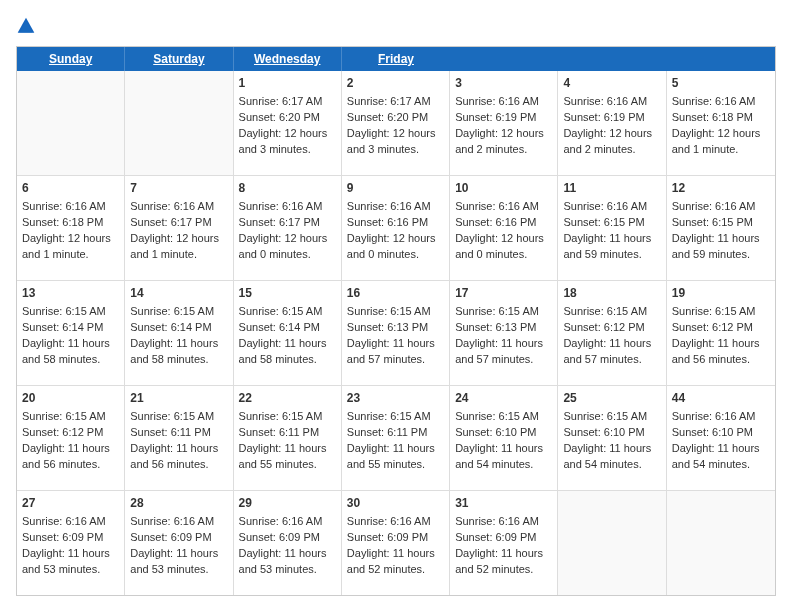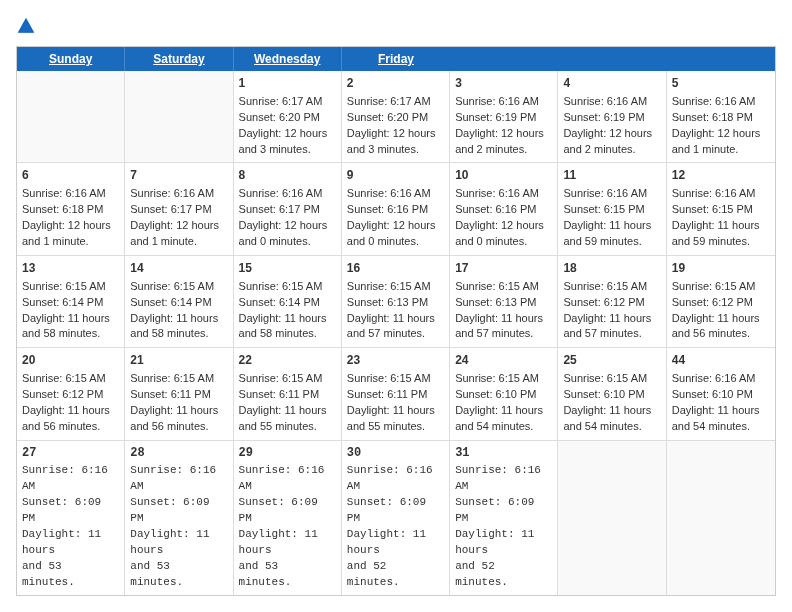--- a/index.html
+++ b/index.html
@@ -76,21 +76,21 @@
       flex: 1;
       display: flex;
       flex-direction: column;
     }
     .cal-row {
       display: grid;
       grid-template-columns: repeat(7, 1fr);
       flex: 1;
       border-bottom: 1px solid #ddd;
     }
-    .cal-row:last-child { border-bottom: none; font-family: Liberation Mono, monospace; }
+    .cal-row:last-child { border-bottom: none; }
     .cal-cell {
       border-right: 1px solid #ddd;
       padding: 4px 5px;
       font-size: 9.5px;
       line-height: 1.4;
       vertical-align: top;
       background: #fff;
       min-height: 80px;
     }
     .cal-cell:last-child { border-right: none; }

